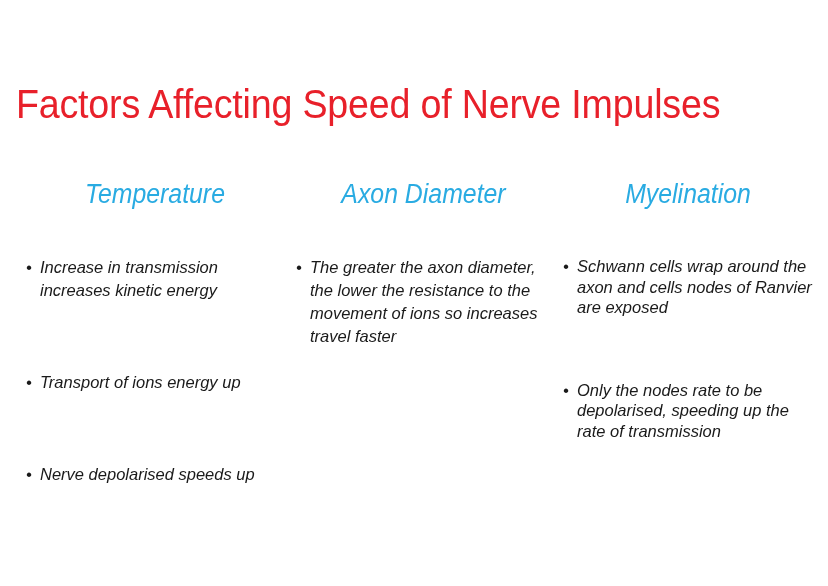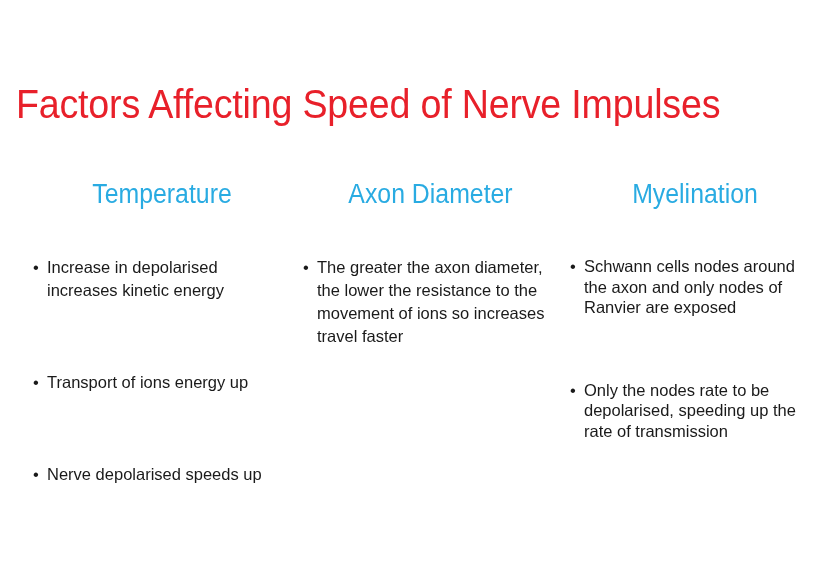--- a/index.html
+++ b/index.html
@@ -26,24 +26,25 @@
     line-height: 48px;
     letter-spacing: -0.2px;
     color: #e8202a;
     white-space: nowrap;
     font-weight: 400;
     transform: scaleX(0.94);
     transform-origin: left center;
   }
   .columns {
     position: absolute;
-    left: 8px;
+    left: 1px;
     top: 178px;
     width: 676px;
     height: 400px;
+    font-style: italic;
   }
   .column {
     position: absolute;
     top: 0;
   }
   .col-1 { left: 25px;  width: 258px; }
   .col-2 { left: 295px; width: 255px; }
   .col-3 { left: 562px; width: 250px; }
 
   .col-heading {
@@ -104,21 +105,21 @@
 
   <div class="slide-title">Factors Affecting Speed of Nerve Impulses</div>
 
   <div class="columns">
 
     <div class="column col-1">
       <div class="col-heading">Temperature</div>
       <ul class="bullet-list">
         <li class="bullet-item">
           <span class="dot">•</span>
-          <span class="btext">Increase in depolarised increases kinetic energy</span>
+          <span class="btext">Increase in transmission increases kinetic energy</span>
         </li>
         <li class="bullet-item">
           <span class="dot">•</span>
           <span class="btext">Transport of ions energy up</span>
         </li>
         <li class="bullet-item">
           <span class="dot">•</span>
           <span class="btext">Nerve depolarised speeds up</span>
         </li>
       </ul>
@@ -132,21 +133,21 @@
           <span class="btext">The greater the axon diameter, the lower the resistance to the movement of ions so increases travel faster</span>
         </li>
       </ul>
     </div>
 
     <div class="column col-3">
       <div class="col-heading">Myelination</div>
       <ul class="bullet-list">
         <li class="bullet-item">
           <span class="dot">•</span>
-          <span class="btext">Schwann cells nodes around the axon and only nodes of Ranvier are exposed</span>
+          <span class="btext">Schwann cells wrap around the axon and cells nodes of Ranvier are exposed</span>
         </li>
         <li class="bullet-item">
           <span class="dot">•</span>
           <span class="btext">Only the nodes rate to be depolarised, speeding up the rate of transmission</span>
         </li>
       </ul>
     </div>
 
   </div>
 </div>

